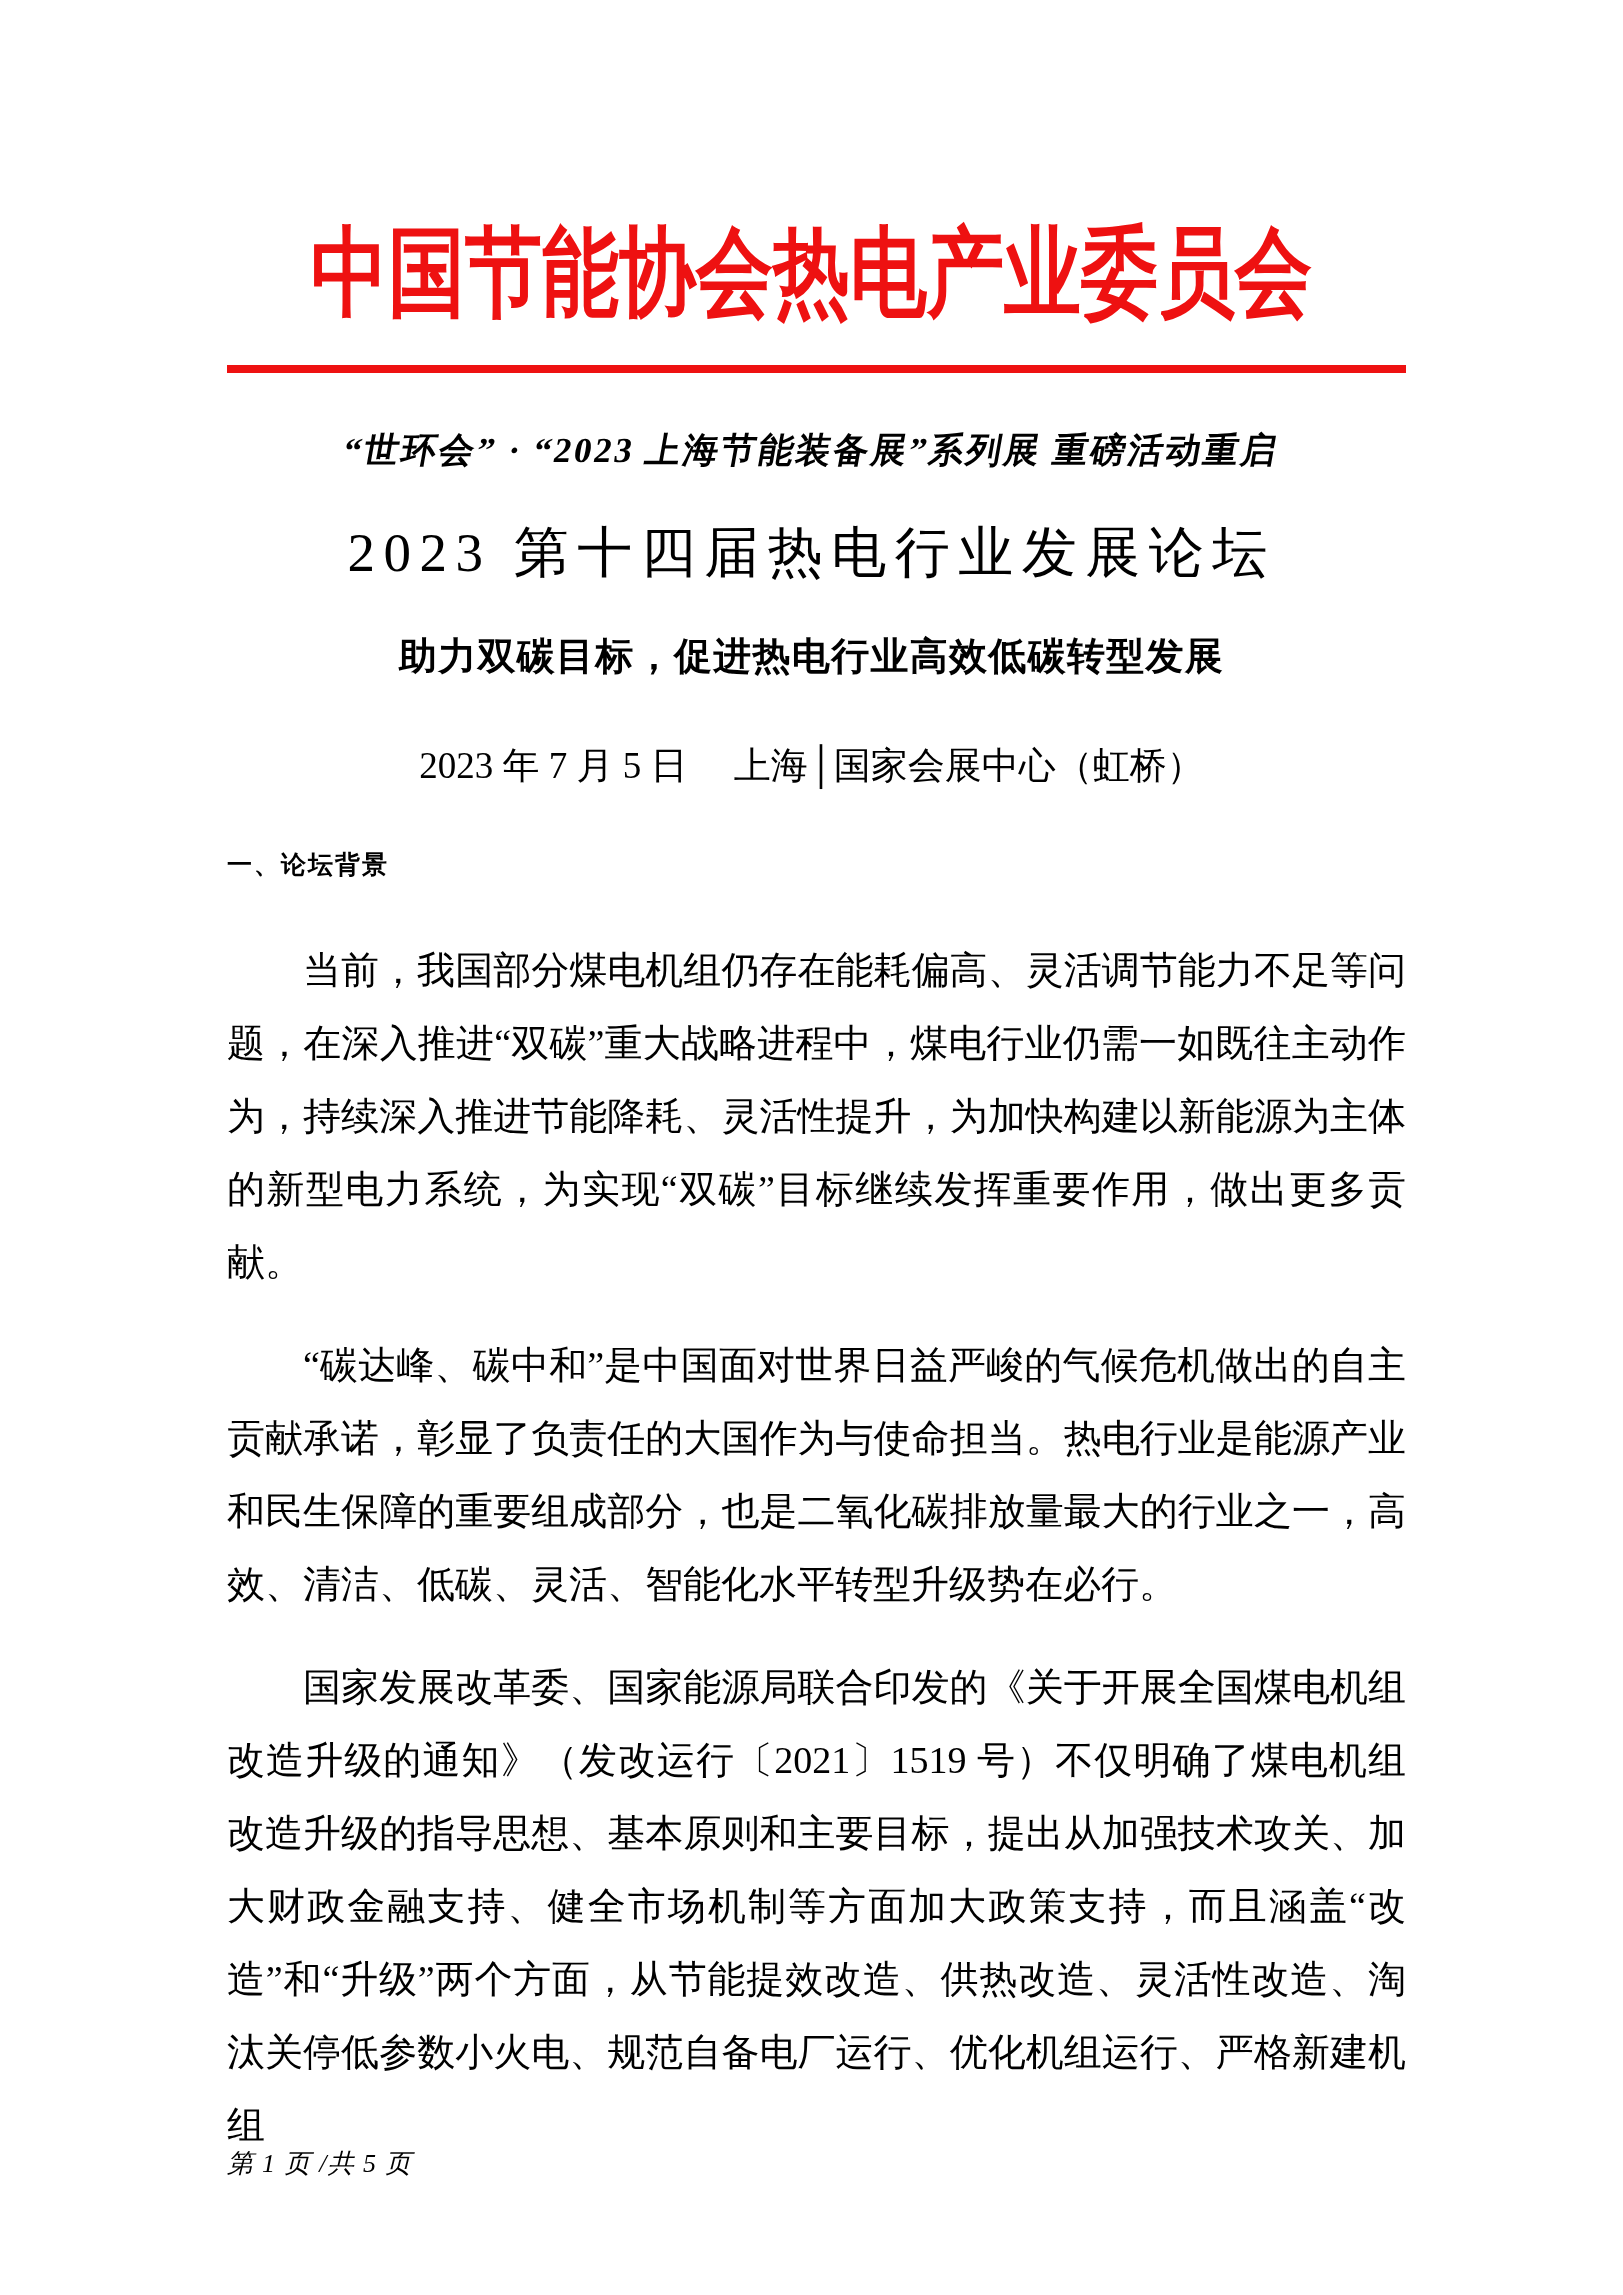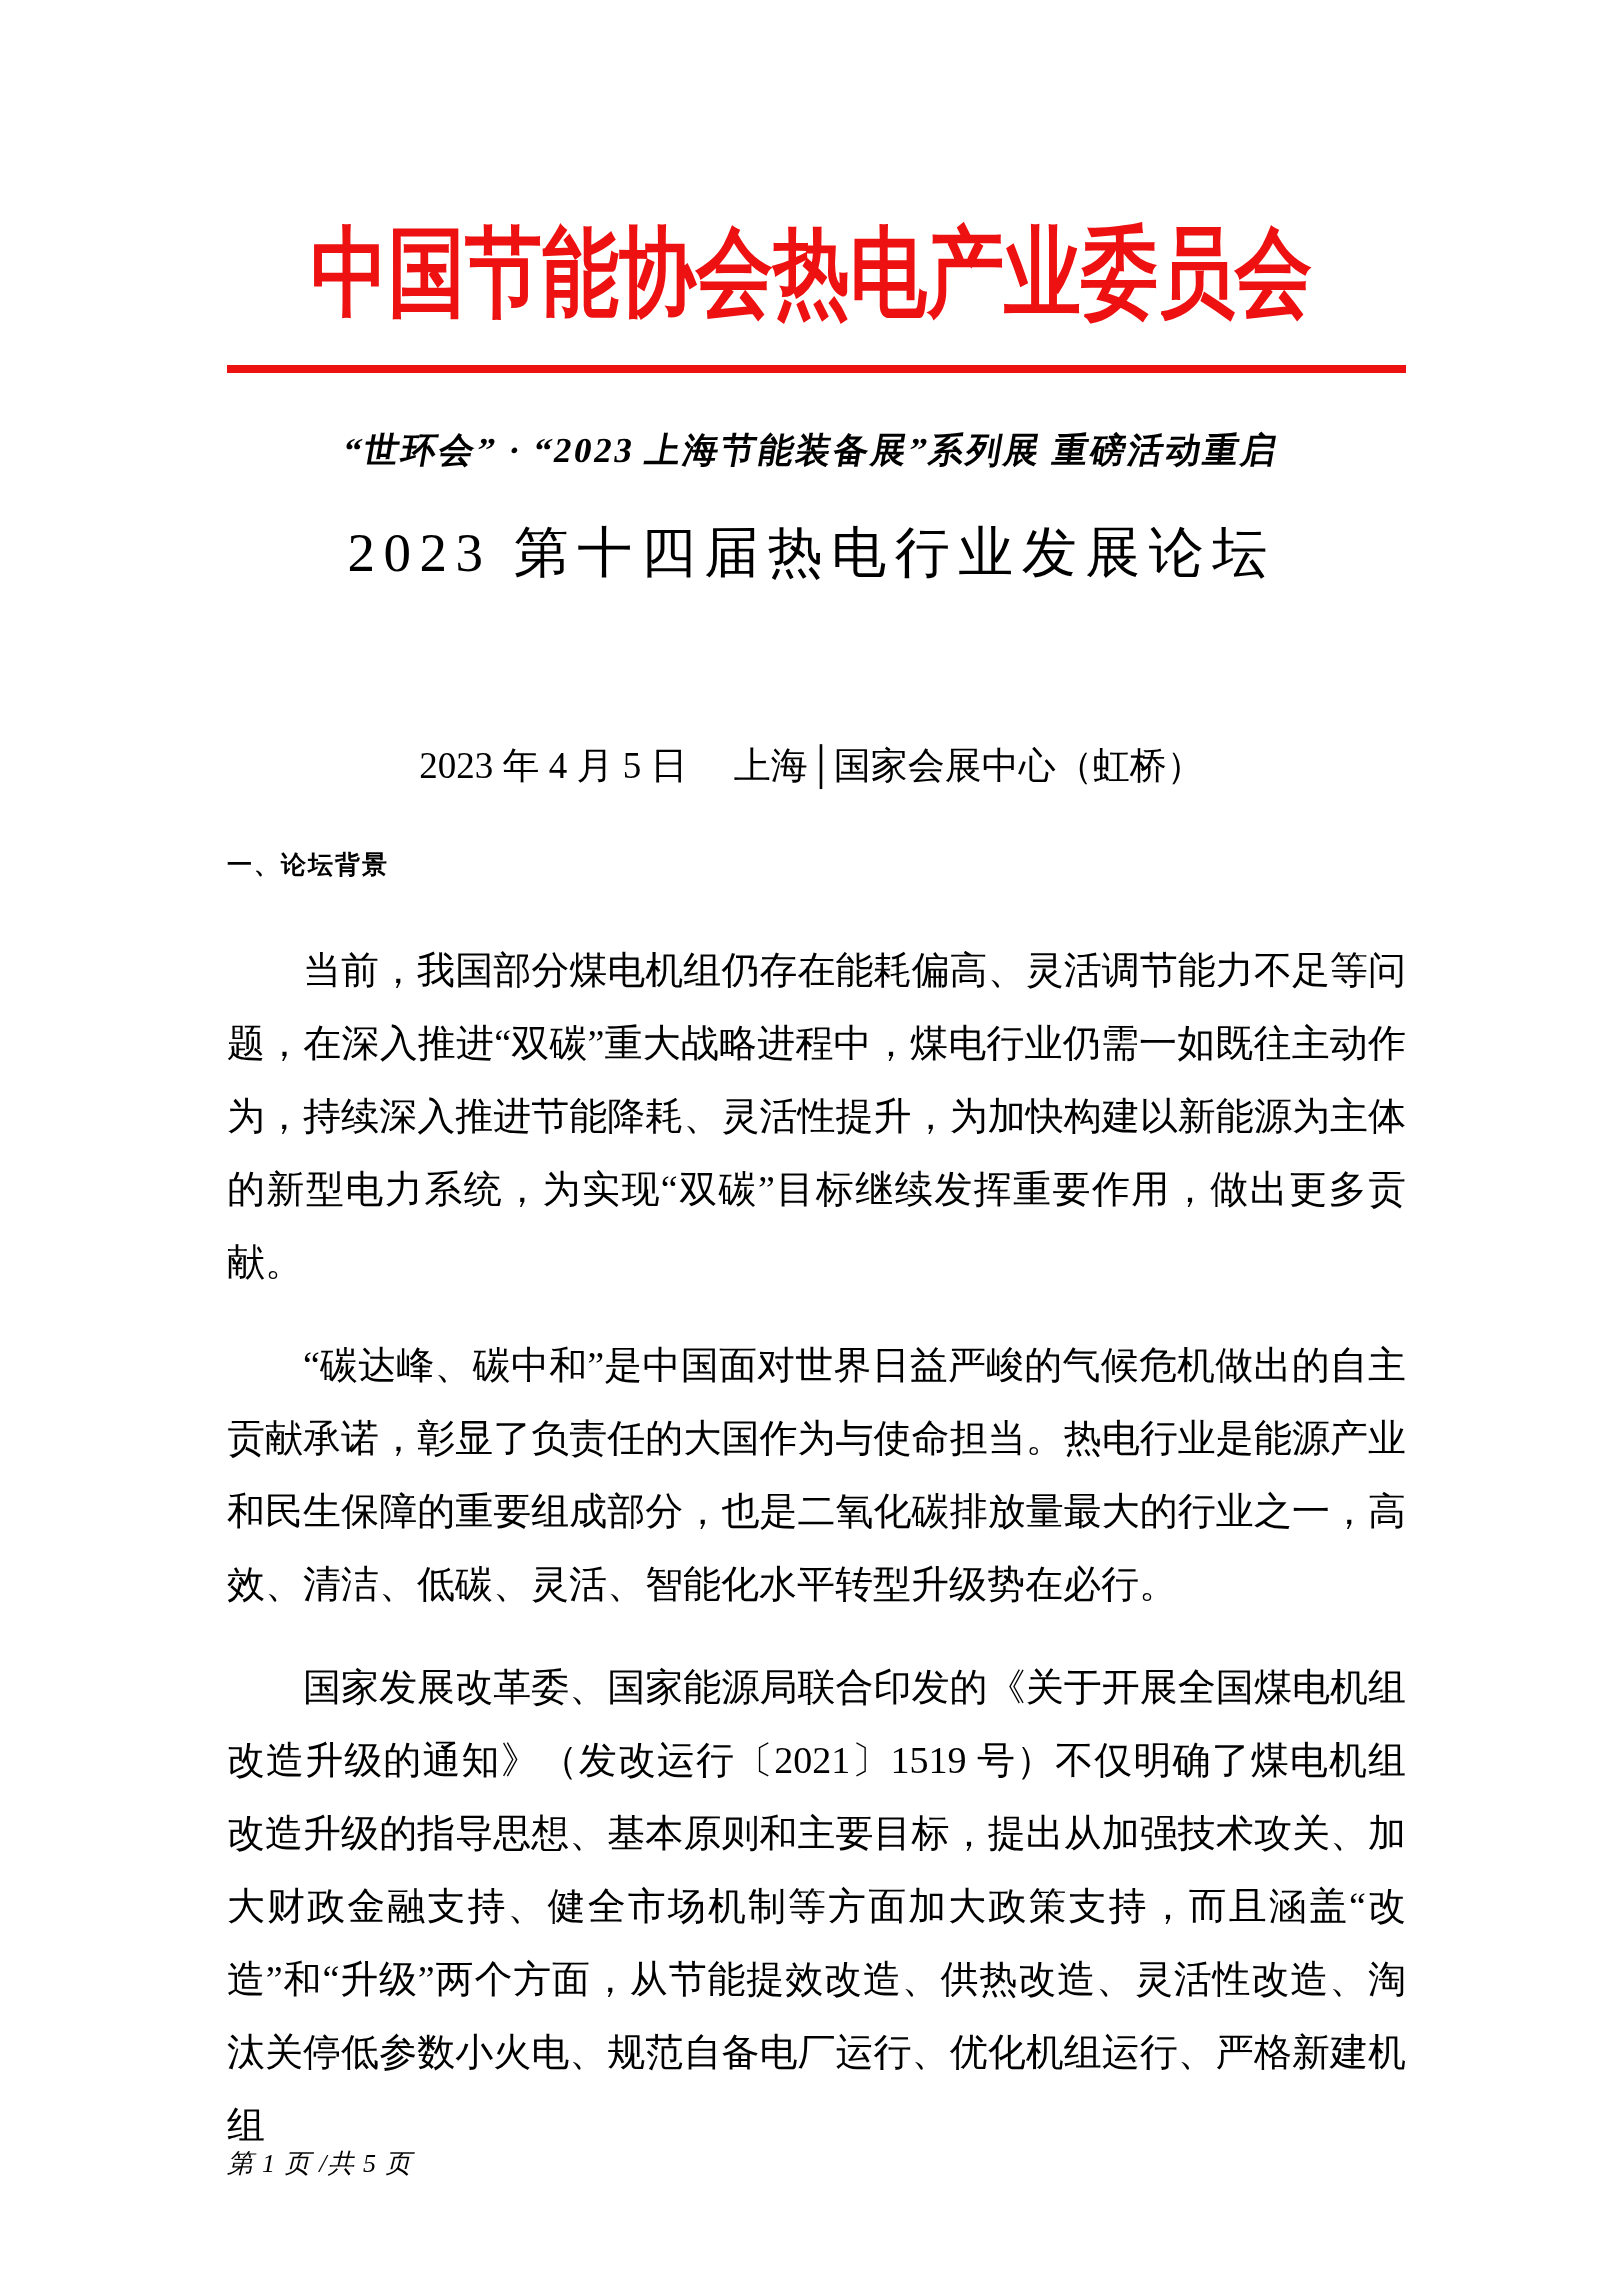--- a/index.html
+++ b/index.html
@@ -74,22 +74,23 @@
   <div class="org-title-wrap">
     <span class="org-title">中国节能协会热电产业委员会</span>
   </div>
 
   <div class="red-rule"></div>
 
   <div class="series-line">“世环会” · “2023 上海节能装备展”系列展 重磅活动重启</div>
 
   <div class="main-title">2023 第十四届热电行业发展论坛</div>
 
+  <div class="slogan">助力双碳目标，促进热电行业高效低碳转型发展</div>
 
-  <div class="date-venue">2023 年 4 月 5 日　 上海│国家会展中心（虹桥）</div>
+  <div class="date-venue">2023 年 7 月 5 日　 上海│国家会展中心（虹桥）</div>
 
   <div class="section-heading">一、论坛背景</div>
 
   <div class="content">
     <p>当前，我国部分煤电机组仍存在能耗偏高、灵活调节能力不足等问题，在深入推进“双碳”重大战略进程中，煤电行业仍需一如既往主动作为，持续深入推进节能降耗、灵活性提升，为加快构建以新能源为主体的新型电力系统，为实现“双碳”目标继续发挥重要作用，做出更多贡献。</p>
     <p>“碳达峰、碳中和”是中国面对世界日益严峻的气候危机做出的自主贡献承诺，彰显了负责任的大国作为与使命担当。热电行业是能源产业和民生保障的重要组成部分，也是二氧化碳排放量最大的行业之一，高效、清洁、低碳、灵活、智能化水平转型升级势在必行。</p>
     <p>国家发展改革委、国家能源局联合印发的《关于开展全国煤电机组改造升级的通知》（发改运行〔2021〕1519 号）不仅明确了煤电机组改造升级的指导思想、基本原则和主要目标，提出从加强技术攻关、加大财政金融支持、健全市场机制等方面加大政策支持，而且涵盖“改造”和“升级”两个方面，从节能提效改造、供热改造、灵活性改造、淘汰关停低参数小火电、规范自备电厂运行、优化机组运行、严格新建机组</p>
   </div>
 
   <div class="footer">第 1 页 /共 5 页</div>

